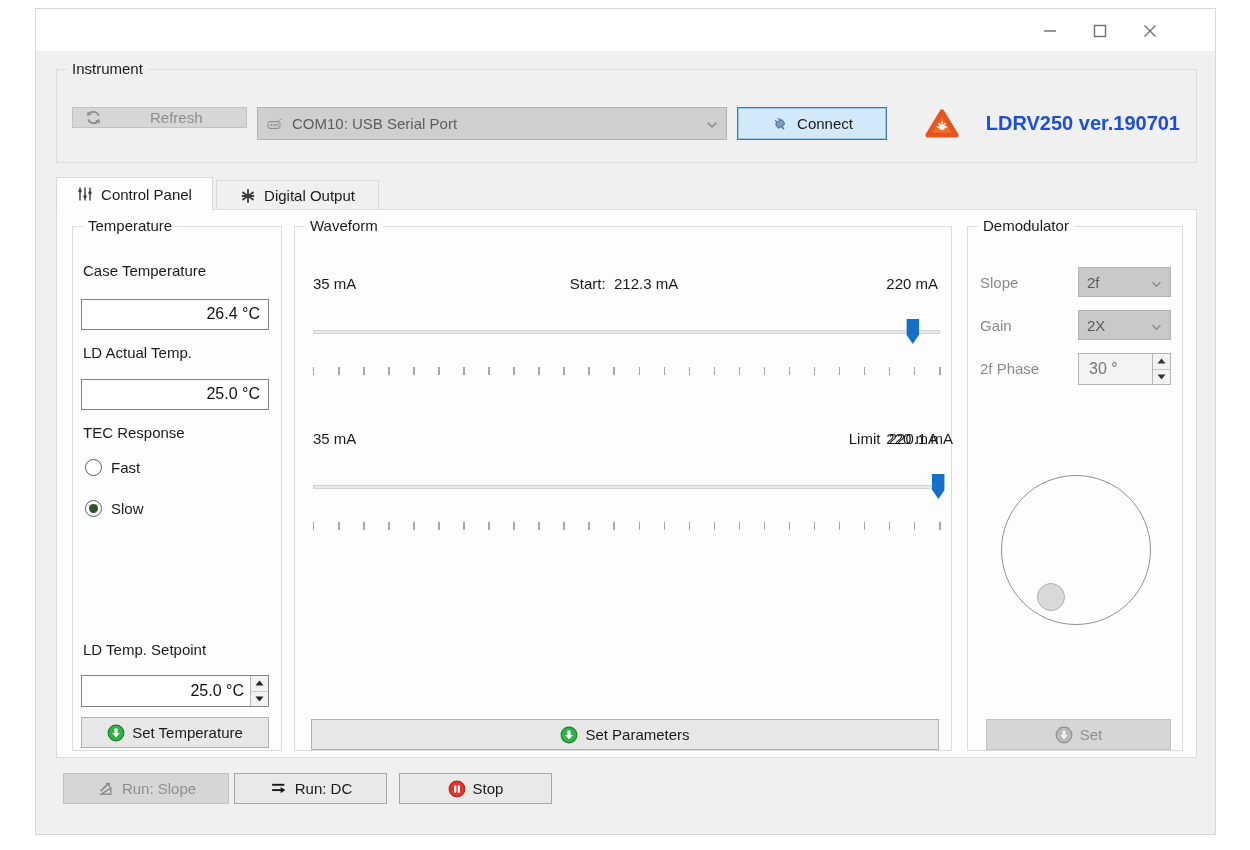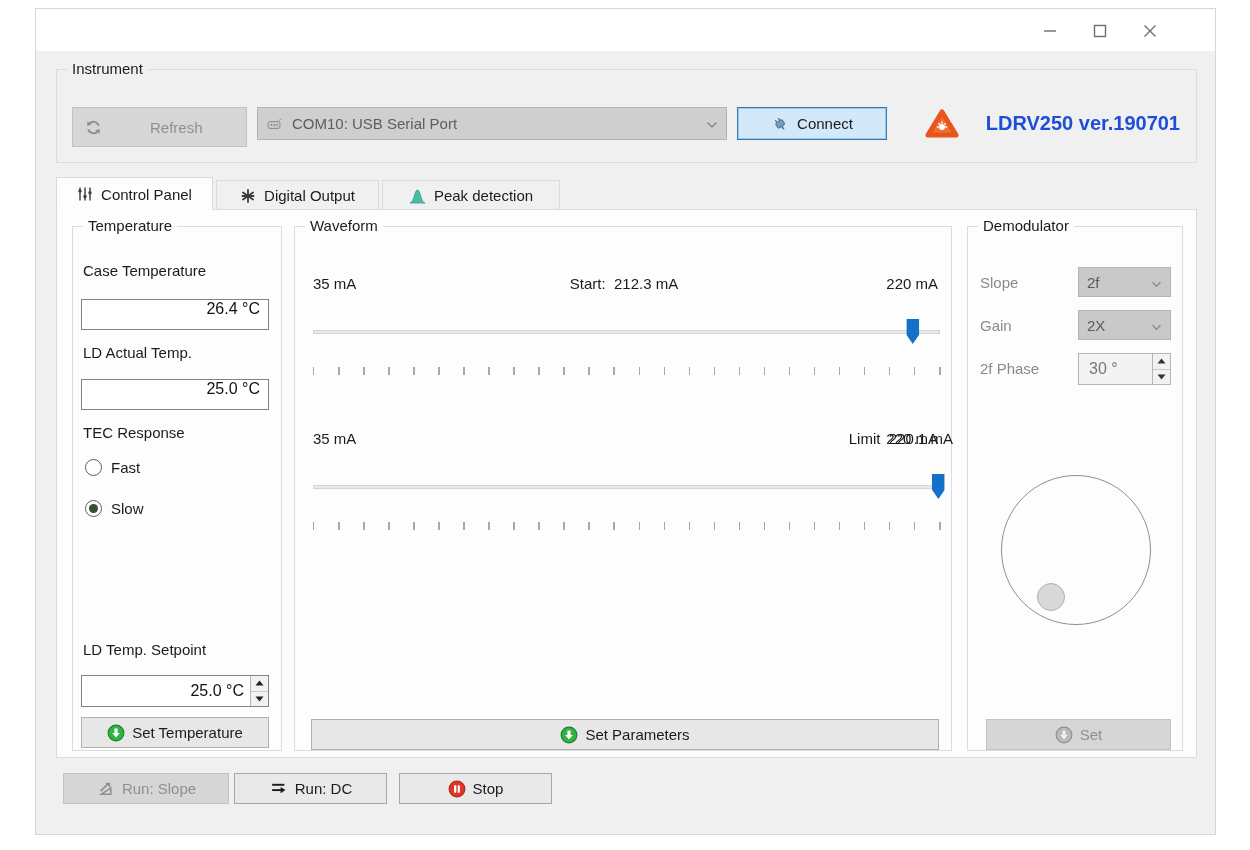--- a/index.html
+++ b/index.html
@@ -21,21 +21,21 @@
   .btn.focus-blue { background:#d3e8f8; border:1px solid #3579b8; box-shadow:inset 0 0 0 1px #9cc9ea; }
   .btn.focus-dark { border-color:#707070; background:#efefef; }
 
   .combo { position:absolute; display:flex; align-items:center; background:#cfcfcf; border:1px solid #b3b3b3; color:#5d5d5d; font-size:15px; padding:0 8px; gap:8px; }
   .combo .chev { margin-left:auto; }
   .combo.small { background:#c9c9c9; color:#5a5a5a; }
 
   .label { position:absolute; font-size:15px; color:#1b1b1b; white-space:nowrap; }
   .label.dim { color:#8a8a8a; }
 
-  .field { position:absolute; background:#ffffff; border:1px solid #828282; font-size:16px; color:#111; display:flex; align-items:flex-start; justify-content:flex-end; padding:0 8px; }
+  .field { position:absolute; background:#ffffff; border:1px solid #828282; font-size:16px; color:#111; display:flex; align-items:flex-end; justify-content:flex-end; padding:6px 8px; }
 
   .spinner { position:absolute; background:#ffffff; border:1px solid #828282; display:flex; }
   .spinner .val { flex:1; display:flex; align-items:center; justify-content:flex-end; font-size:16px; color:#111; padding:0 6px; }
   .spinner .arrows { width:18px; border-left:1px solid #b5b5b5; display:flex; flex-direction:column; }
   .spinner .arrows > div { flex:1; display:flex; align-items:center; justify-content:center; background:#f2f2f2; }
   .spinner .arrows > div:first-child { border-bottom:1px solid #c9c9c9; }
   .spinner.dim { background:#f3f3f3; border-color:#b5b5b5; }
   .spinner.dim .val { color:#777; }
 
   .radio-row { position:absolute; display:flex; align-items:center; gap:9px; }
@@ -81,21 +81,21 @@
             </svg>
       </div>
     </div>
   </div>
 
   <div class="client">
 
     <div class="group" style="left:20px; top:18px; width:1141px; height:94px;">
       <span class="legend">Instrument</span>
 
-      <div class="btn disabled" style="left:15px; top:37px; width:175px; height:40px; justify-content:flex-start; padding-left:12px;gap:48px;">
+      <div class="btn disabled" style="left:15px; top:37px; width:175px; height:21px; justify-content:flex-start; padding-left:12px;gap:48px;">
         <span class="ic">
           <svg width="17" height="17" viewBox="0 0 16 16">
                 <path d="M13 6.2 A5.4 5.4 0 0 0 3.6 4.8" fill="none" stroke="#8f8f8f" stroke-width="1.8"></path>
                 <polygon points="2.2,2.2 2.2,6.6 6.4,5.2" fill="#8f8f8f"></polygon>
                 <path d="M3 9.8 A5.4 5.4 0 0 0 12.4 11.2" fill="none" stroke="#8f8f8f" stroke-width="1.8"></path>
                 <polygon points="13.8,13.8 13.8,9.4 9.6,10.8" fill="#8f8f8f"></polygon>
               </svg>
         </span>
         <span>Refresh</span>
       </div>
@@ -170,28 +170,20 @@
         <svg width="16" height="16" viewBox="0 0 16 16">
               <g stroke="#3a3a3a" stroke-width="1.8" stroke-linecap="round">
                 <line x1="8" y1="2" x2="8" y2="14"></line>
                 <line x1="3" y1="4.5" x2="13" y2="11.5"></line>
                 <line x1="13" y1="4.5" x2="3" y2="11.5"></line>
                 <line x1="2.5" y1="8" x2="13.5" y2="8"></line>
               </g>
             </svg>
       </span>
       <span>Digital Output</span>
-    </div>
-    <div class="tab" style="left:346px; top:129px; width:178px; height:30px;">
-      <span style="display:flex;">
-        <svg width="17" height="16" viewBox="0 0 16 16">
-              <path d="M0.5 15 C4.5 15 5 2 8 2 C11 2 11.5 15 15.5 15 Z" fill="#49bba6" stroke="#2f9c88" stroke-width="0.8"></path>
-            </svg>
-      </span>
-      <span>Peak detection</span>
     </div>
 
     <div class="tabpage" style="left:20px; top:158px; width:1141px; height:549px;">
 
       <div class="group" style="left:15px; top:16px; width:210px; height:525px;">
         <span class="legend on-white">Temperature</span>
 
         <span class="label" style="left:10px; top:35px;">Case Temperature</span>
         <div class="field" style="left:8px; top:72px; width:188px; height:31px;">
           <span>26.4 °C</span>

